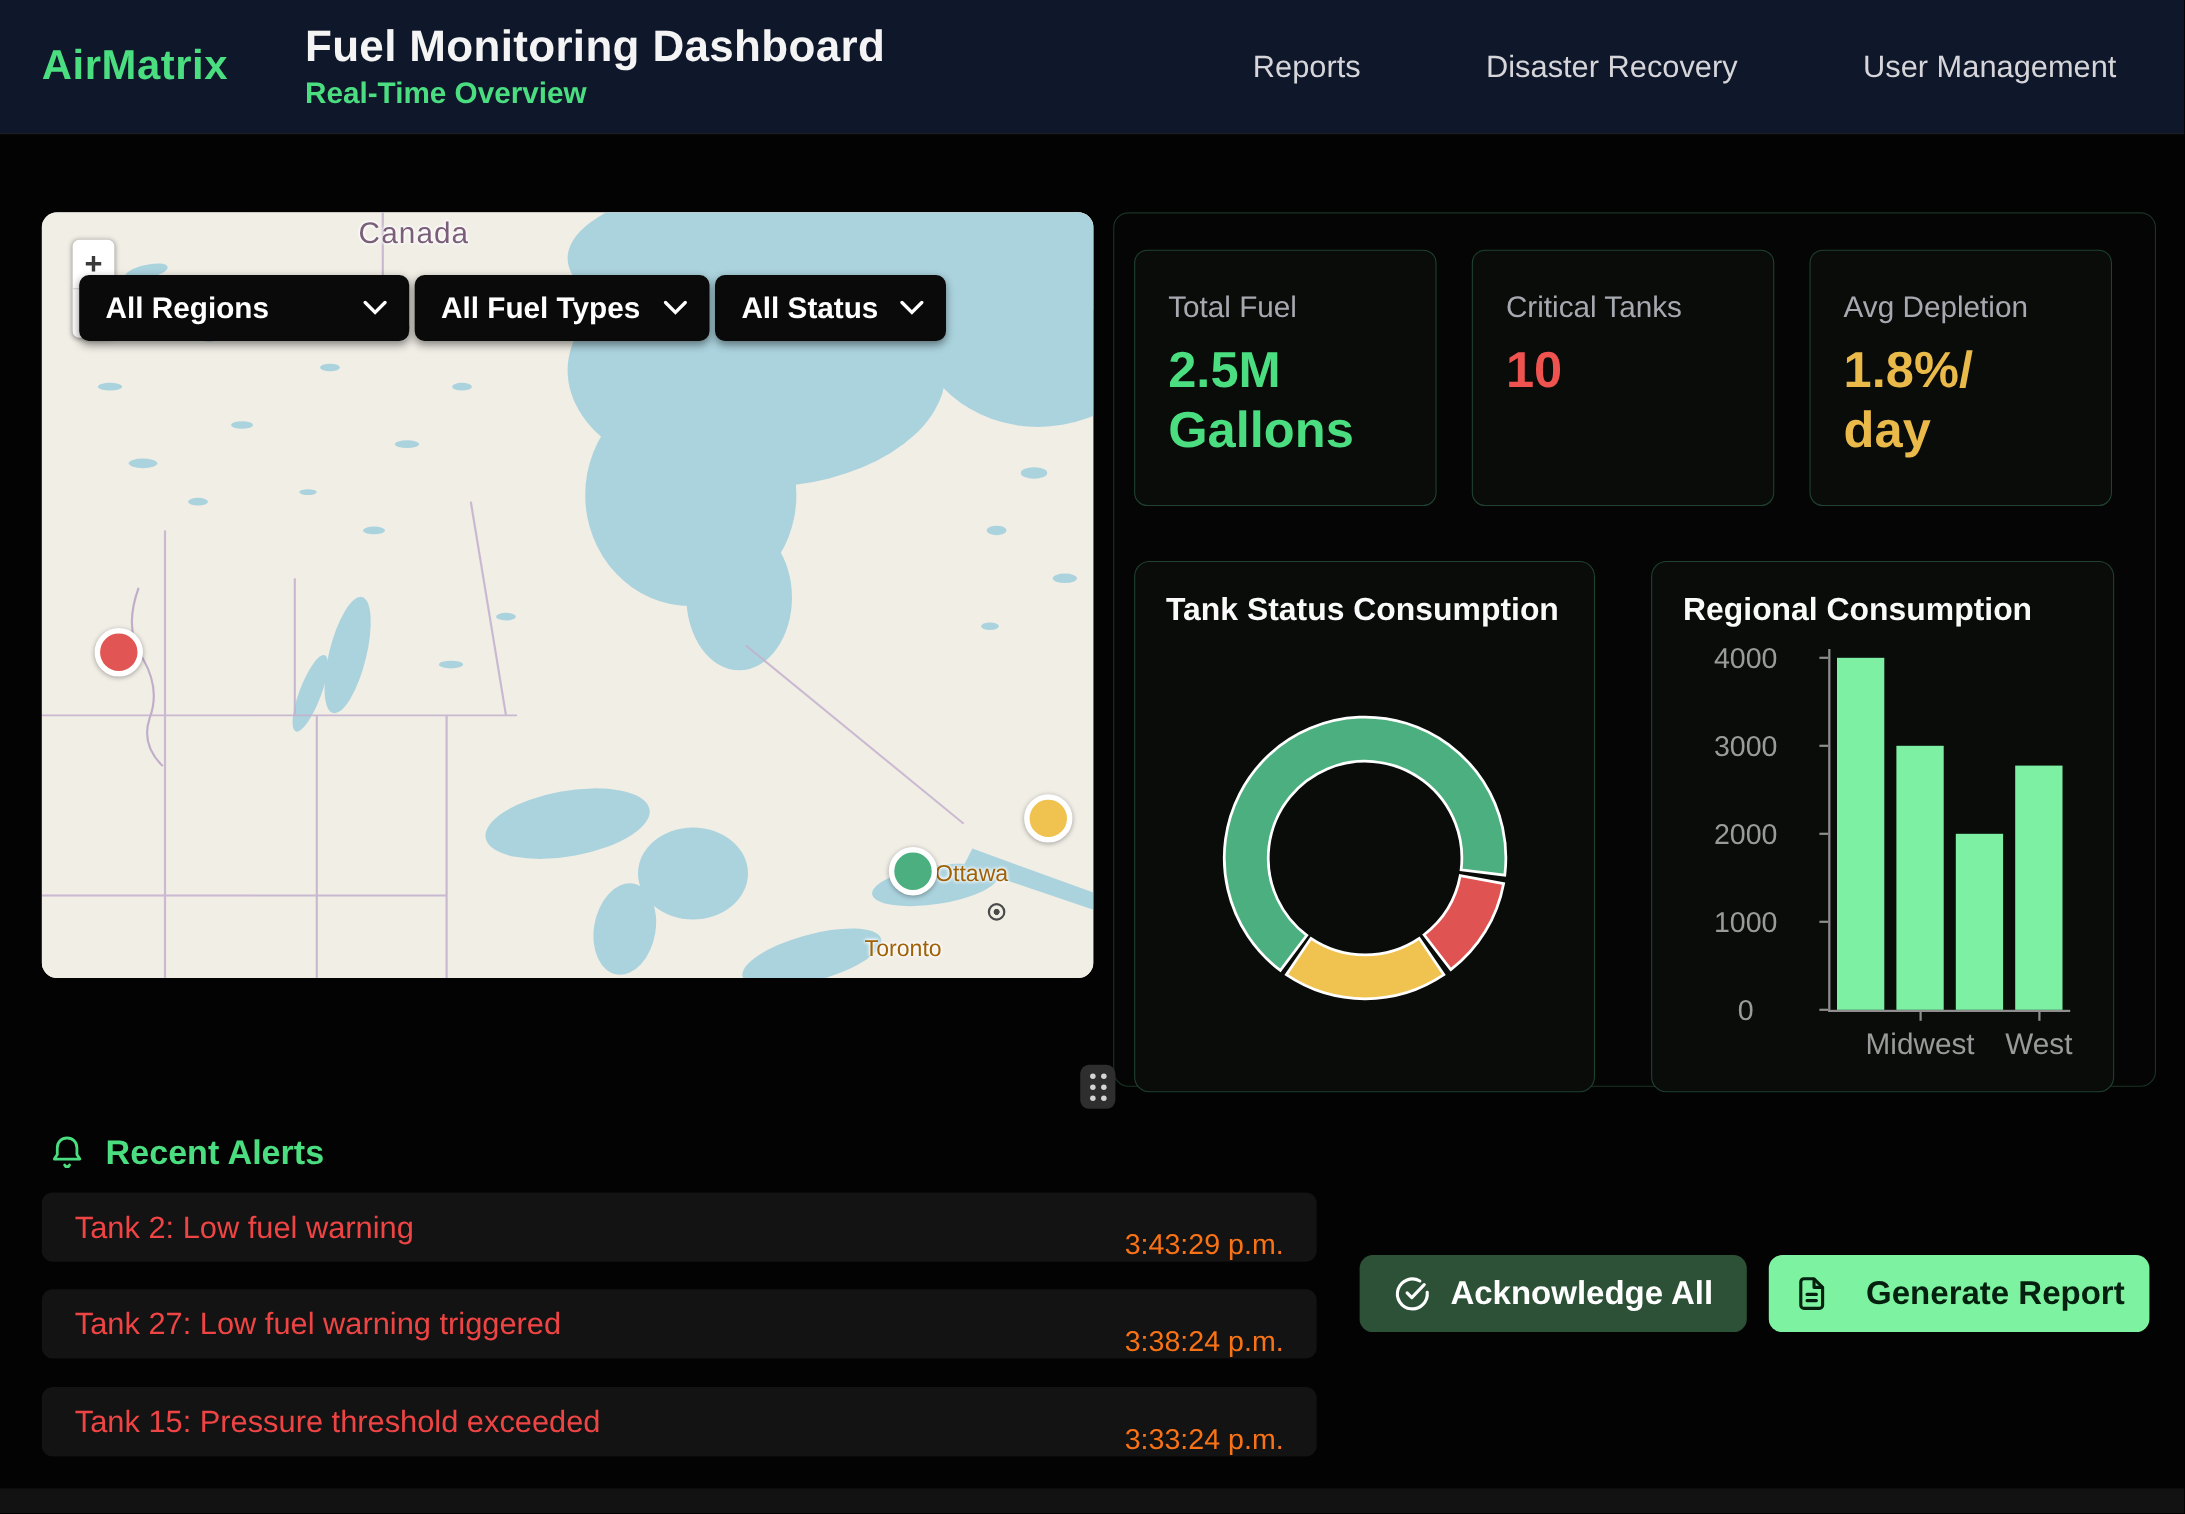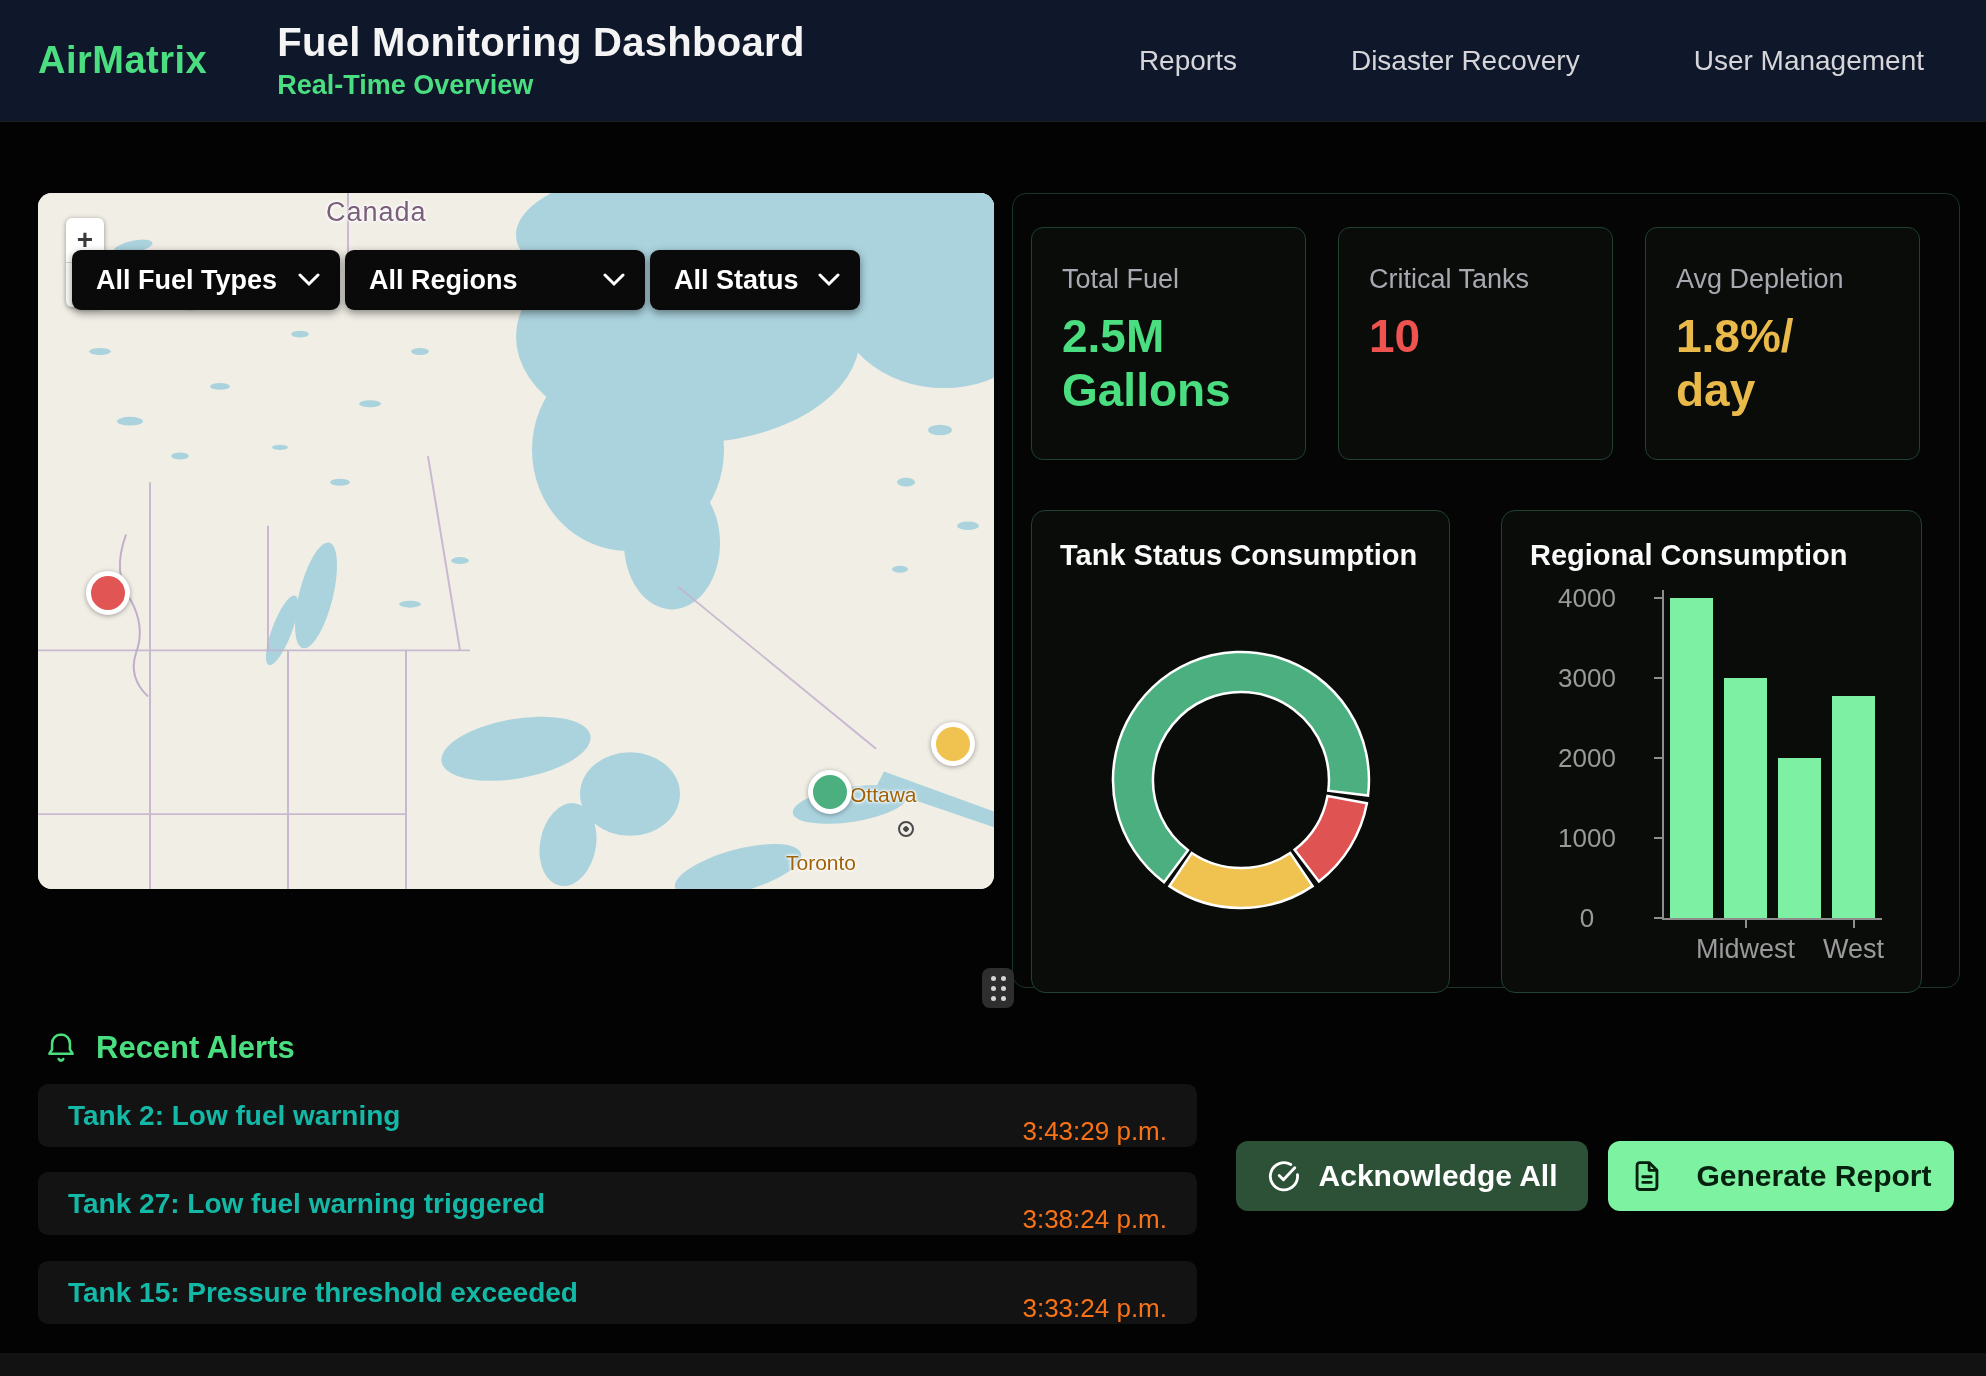--- a/index.html
+++ b/index.html
@@ -66,21 +66,21 @@
   .bc-tick{position:absolute;background:#8e8e8e;}
   .bc-ticklab{position:absolute;text-align:center;font-size:26px;color:#9a9a9a;height:30px;line-height:30px;}
   .bc-catlab{position:absolute;text-align:center;font-size:27px;color:#9a9a9a;}
   .bc-bar{position:absolute;}
 
   
   .alerts-head{position:absolute;left:44px;top:1030px;display:flex;align-items:center;gap:18px;}
   .alerts-head span{font-size:31px;font-weight:700;color:#4ade80;}
   .alert-row{position:absolute;left:38px;width:1159px;height:63px;background:#131313;border-radius:10px;
              display:flex;align-items:center;justify-content:space-between;padding:0 30px;box-sizing:border-box;cursor:pointer;}
-  .alert-msg{font-size:28px;font-weight:700;color:#14b8a6;}
+  .alert-msg{font-size:28px;font-weight:400;color:#ef4444;}
   .alert-time{font-size:26px;color:#f97316;margin-top:31px;}
   .row1{top:1084px;} .row2{top:1172px;} .row3{top:1261px;}
 
   
   .btn{position:absolute;top:1141px;height:70px;border:none;border-radius:12px;display:flex;
        align-items:center;justify-content:center;gap:18px;cursor:pointer;}
   .btn-ack{left:1236px;width:352px;background:#2c5137;}
   .btn-ack span{font-size:30px;font-weight:600;color:#fff;}
   .btn-gen{left:1608px;width:346px;background:#7df2a0;gap:32px;}
   .btn-gen span{font-size:30px;font-weight:700;color:#05200e;}
@@ -167,28 +167,28 @@
     <div class="map-marker" style="left: 95.7%; top: 79.2%; background: rgb(240, 194, 79);"></div>
     <div class="map-marker" style="left: 82.8%; top: 86%; background: rgb(76, 175, 127);"></div>
 
     <div class="zoom-ctl">
       <div class="zoom-btn">+</div>
       <div class="zoom-div"></div>
       <div class="zoom-btn">−</div>
     </div>
 
     <div class="filterbar">
-      <div class="select sel-fuel">
-        <span>All Fuel Types</span>
+      <div class="select sel-region">
+        <span>All Regions</span>
         <svg width="22" height="14" viewBox="0 0 22 14">
             <path d="M2 2 L11 11 L20 2" stroke="#fff" stroke-width="3" fill="none" stroke-linecap="round"></path>
           </svg>
       </div>
-      <div class="select sel-region">
-        <span>All Regions</span>
+      <div class="select sel-fuel">
+        <span>All Fuel Types</span>
         <svg width="22" height="14" viewBox="0 0 22 14">
             <path d="M2 2 L11 11 L20 2" stroke="#fff" stroke-width="3" fill="none" stroke-linecap="round"></path>
           </svg>
       </div>
       <div class="select sel-status">
         <span>All Status</span>
         <svg width="22" height="14" viewBox="0 0 22 14">
             <path d="M2 2 L11 11 L20 2" stroke="#fff" stroke-width="3" fill="none" stroke-linecap="round"></path>
           </svg>
       </div>

